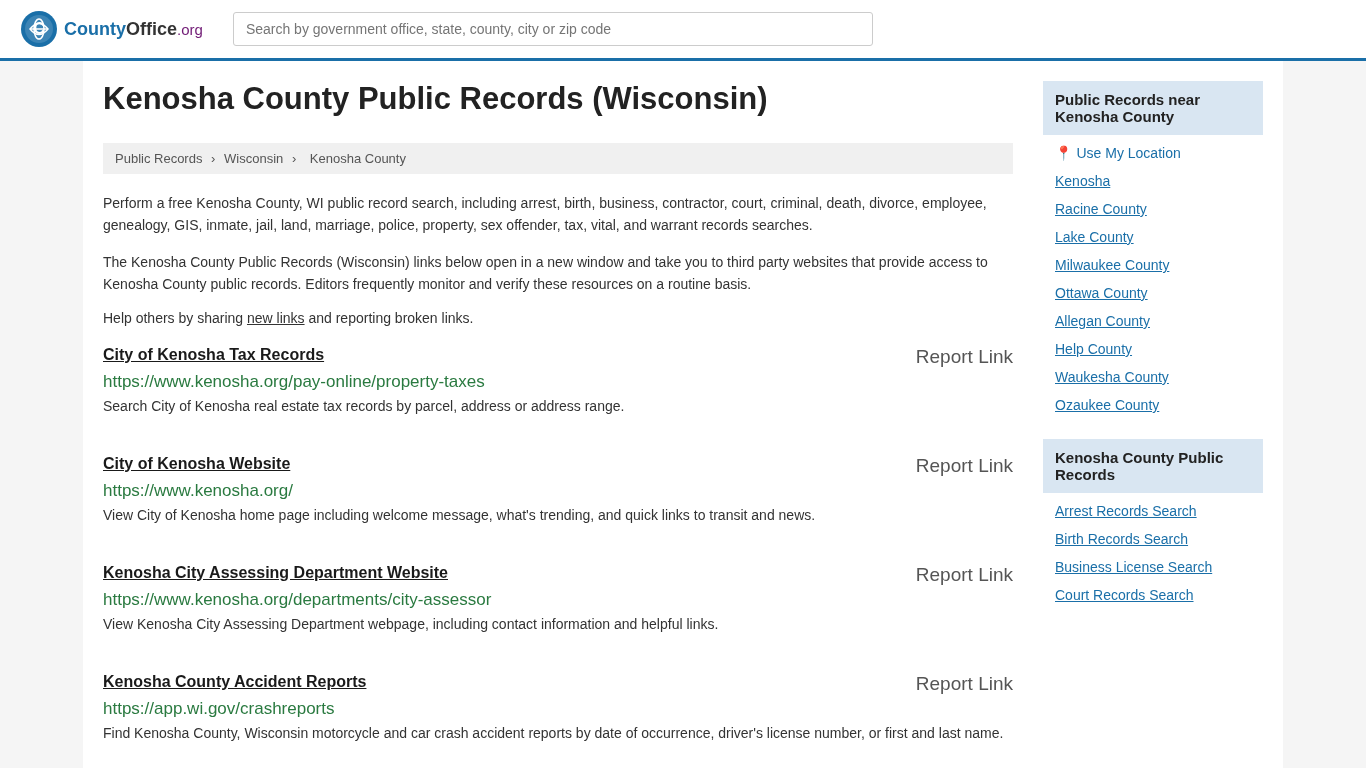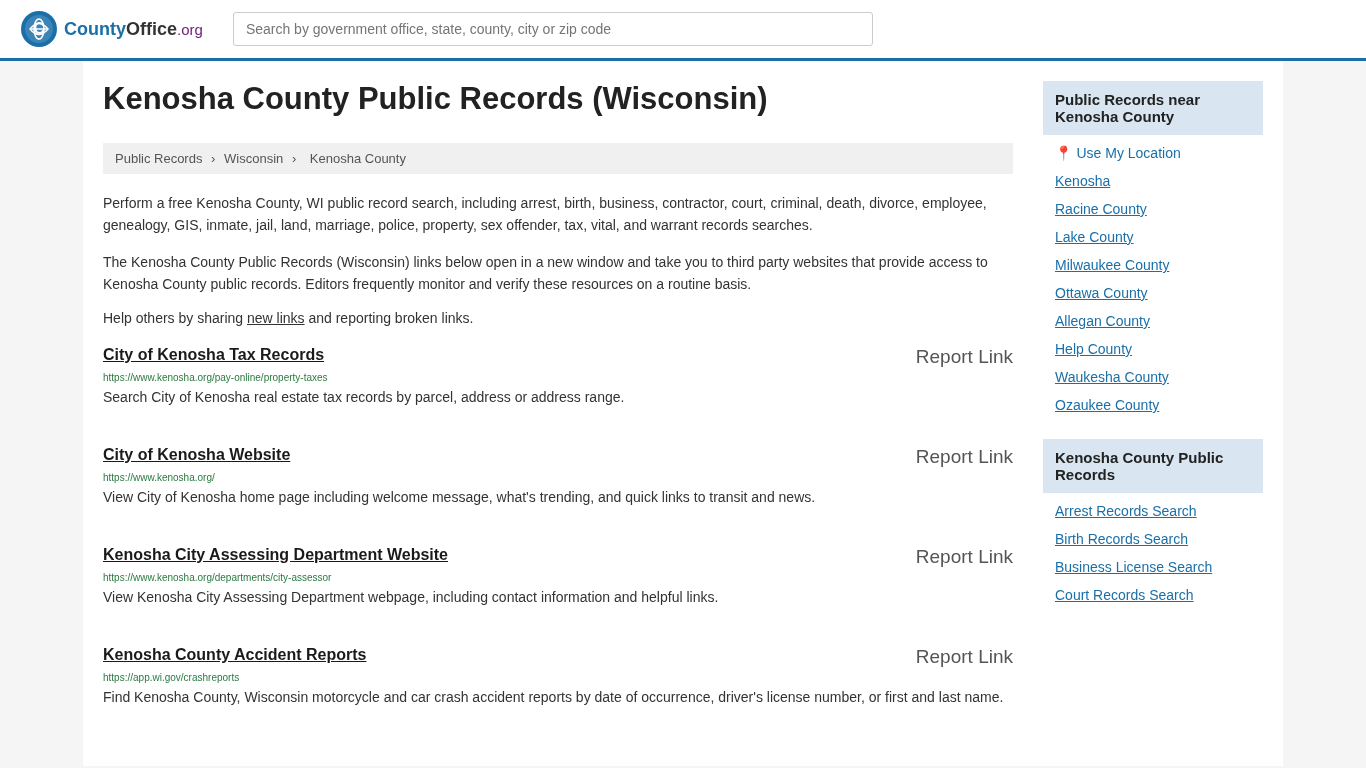--- a/index.html
+++ b/index.html
@@ -117,21 +117,21 @@
       text-decoration: underline;
       cursor: pointer;
     }
     .record-report {
       color: #555;
       font-size: 19px;
       cursor: pointer;
     }
     .record-url {
       color: #2a7a40;
-      font-size: 10px;
+      font-size: 17px;
       margin-bottom: 4px;
     }
     .record-desc {
       font-size: 14px;
       color: #333;
       line-height: 1.5;
     }
 
     
     #sidebar {

